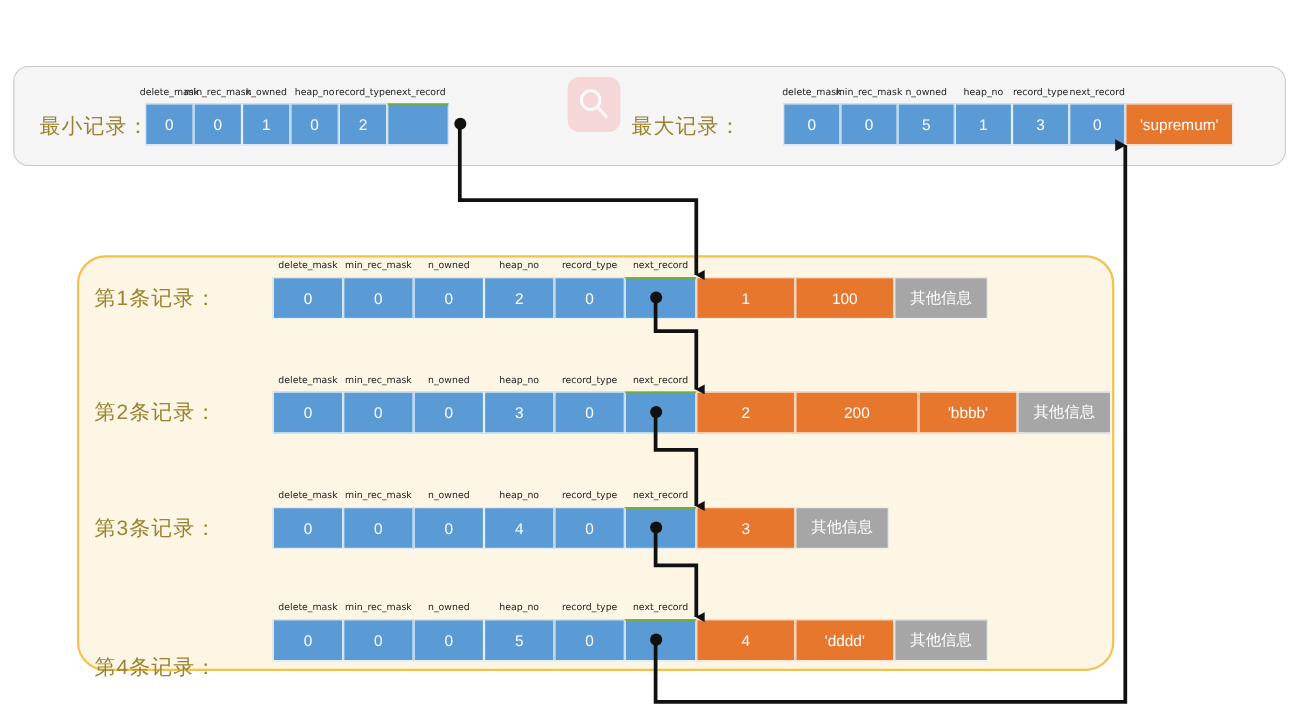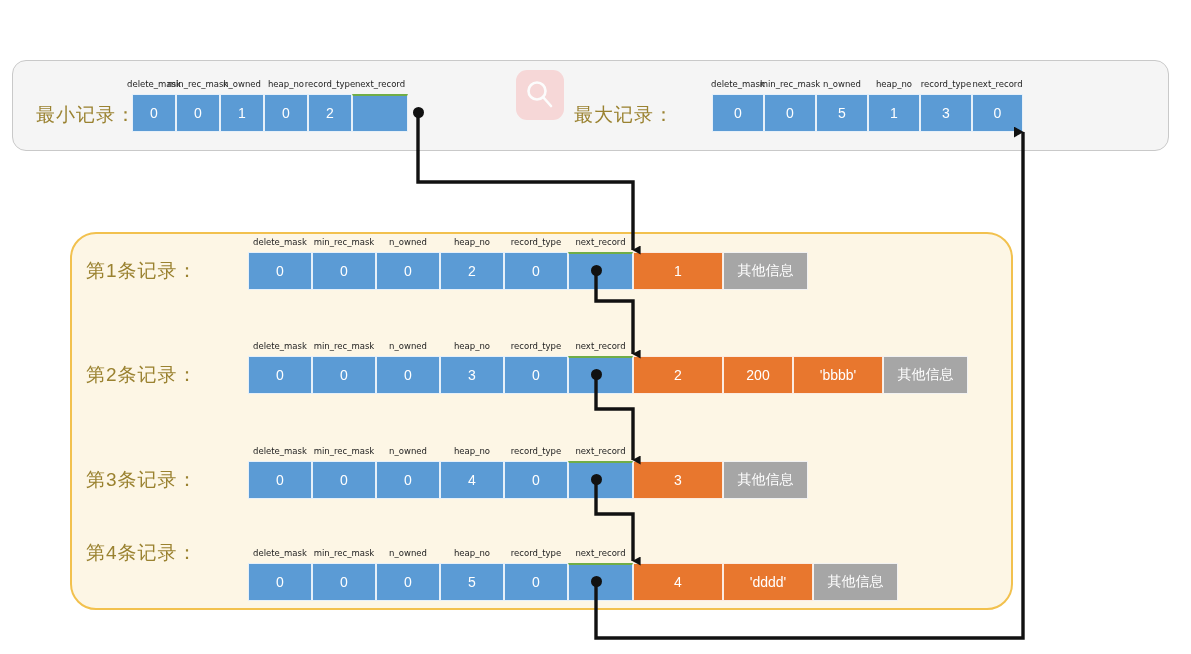--- a/index.html
+++ b/index.html
@@ -113,20 +113,21 @@
   <div class="side-label" style="left:574px;top:102px;">最大记录：</div>
 
   <div class="rowgroup" style="left:712px;top:94px;">
     <div class="cells" id="sup-cells">
         <div class="cell blue" style="width: 52px;">0</div>
         <div class="cell blue" style="width: 52px;">0</div>
         <div class="cell blue" style="width: 52px;">5</div>
         <div class="cell blue" style="width: 52px;">1</div>
         <div class="cell blue" style="width: 52px;">3</div>
         <div class="cell blue" style="width: 51px;">0</div>
+        <div class="cell orange" style="width: 98px;">'supremum'</div>
       </div>
   <div class="hdr" style="left: 26px; transform: translateX(-50%);">delete_mask</div>
       <div class="hdr" style="left: 78px; transform: translateX(-50%);">min_rec_mask</div>
       <div class="hdr" style="left: 130px; transform: translateX(-50%);">n_owned</div>
       <div class="hdr" style="left: 182px; transform: translateX(-50%);">heap_no</div>
       <div class="hdr" style="left: 234px; transform: translateX(-50%);">record_type</div>
       <div class="hdr" style="left: 285.5px; transform: translateX(-50%);">next_record</div>
     </div>
 
   <div class="watermark">
@@ -142,41 +143,42 @@
       <div class="side-label" style="left: 86px; top: 258px;">第1条记录：</div>
       <div class="rowgroup" style="left: 248px; top: 252px;">
         <div class="cells">
           <div class="cell blue" style="width: 64px;">0</div>
           <div class="cell blue" style="width: 64px;">0</div>
           <div class="cell blue" style="width: 64px;">0</div>
           <div class="cell blue" style="width: 64px;">2</div>
           <div class="cell blue" style="width: 64px;">0</div>
           <div class="cell blue nr" style="width: 65px;"></div>
           <div class="cell orange" style="width: 90px;">1</div>
+          <div class="cell orange" style="width: 90px;">100</div>
           <div class="cell gray" style="width: 85px;">其他信息</div>
         </div>
         <div class="hdr" style="left: 32px; transform: translateX(-50%);">delete_mask</div>
         <div class="hdr" style="left: 96px; transform: translateX(-50%);">min_rec_mask</div>
         <div class="hdr" style="left: 160px; transform: translateX(-50%);">n_owned</div>
         <div class="hdr" style="left: 224px; transform: translateX(-50%);">heap_no</div>
         <div class="hdr" style="left: 288px; transform: translateX(-50%);">record_type</div>
         <div class="hdr" style="left: 352.5px; transform: translateX(-50%);">next_record</div>
         <div class="dot" style="left: 343px; top: 13px;"></div>
       </div>
       <div class="side-label" style="left: 86px; top: 362px;">第2条记录：</div>
       <div class="rowgroup" style="left: 248px; top: 356px;">
         <div class="cells">
           <div class="cell blue" style="width: 64px;">0</div>
           <div class="cell blue" style="width: 64px;">0</div>
           <div class="cell blue" style="width: 64px;">0</div>
           <div class="cell blue" style="width: 64px;">3</div>
           <div class="cell blue" style="width: 64px;">0</div>
           <div class="cell blue nr" style="width: 65px;"></div>
           <div class="cell orange" style="width: 90px;">2</div>
-          <div class="cell orange" style="width: 70px;">200</div>
+          <div class="cell orange" style="width: 112px;">200</div>
           <div class="cell orange" style="width: 90px;">'bbbb'</div>
           <div class="cell gray" style="width: 85px;">其他信息</div>
         </div>
         <div class="hdr" style="left: 32px; transform: translateX(-50%);">delete_mask</div>
         <div class="hdr" style="left: 96px; transform: translateX(-50%);">min_rec_mask</div>
         <div class="hdr" style="left: 160px; transform: translateX(-50%);">n_owned</div>
         <div class="hdr" style="left: 224px; transform: translateX(-50%);">heap_no</div>
         <div class="hdr" style="left: 288px; transform: translateX(-50%);">record_type</div>
         <div class="hdr" style="left: 352.5px; transform: translateX(-50%);">next_record</div>
         <div class="dot" style="left: 343px; top: 13px;"></div>
@@ -194,21 +196,21 @@
           <div class="cell gray" style="width: 85px;">其他信息</div>
         </div>
         <div class="hdr" style="left: 32px; transform: translateX(-50%);">delete_mask</div>
         <div class="hdr" style="left: 96px; transform: translateX(-50%);">min_rec_mask</div>
         <div class="hdr" style="left: 160px; transform: translateX(-50%);">n_owned</div>
         <div class="hdr" style="left: 224px; transform: translateX(-50%);">heap_no</div>
         <div class="hdr" style="left: 288px; transform: translateX(-50%);">record_type</div>
         <div class="hdr" style="left: 352.5px; transform: translateX(-50%);">next_record</div>
         <div class="dot" style="left: 343px; top: 13px;"></div>
       </div>
-      <div class="side-label" style="left: 86px; top: 540px;">第4条记录：</div>
+      <div class="side-label" style="left: 86px; top: 594px;">第4条记录：</div>
       <div class="rowgroup" style="left: 248px; top: 563px;">
         <div class="cells">
           <div class="cell blue" style="width: 64px;">0</div>
           <div class="cell blue" style="width: 64px;">0</div>
           <div class="cell blue" style="width: 64px;">0</div>
           <div class="cell blue" style="width: 64px;">5</div>
           <div class="cell blue" style="width: 64px;">0</div>
           <div class="cell blue nr" style="width: 65px;"></div>
           <div class="cell orange" style="width: 90px;">4</div>
           <div class="cell orange" style="width: 90px;">'dddd'</div>

